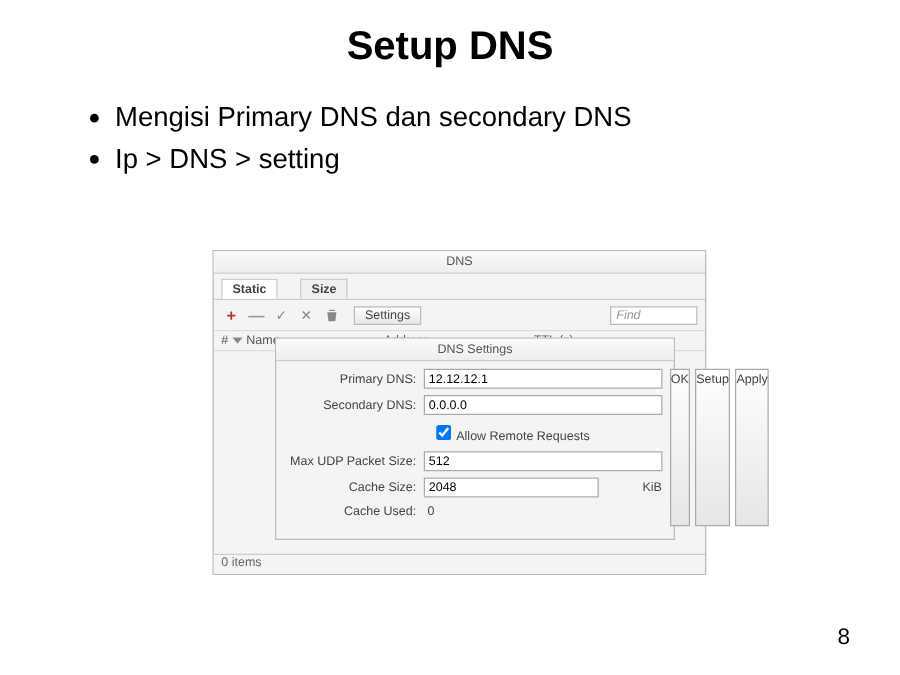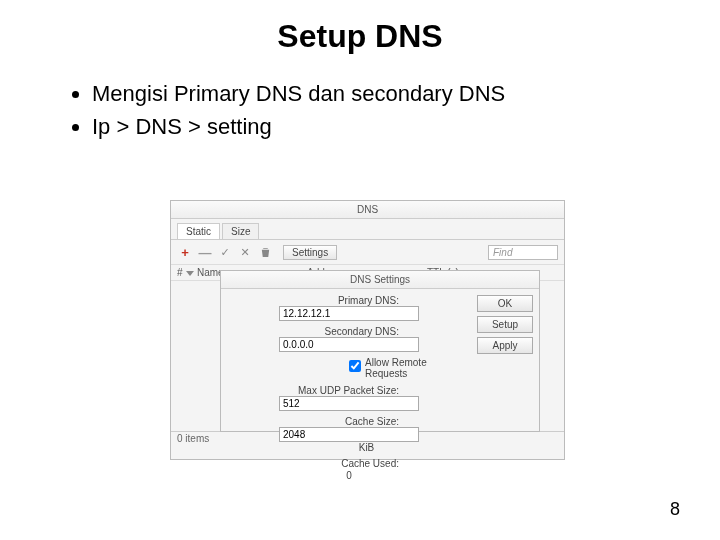--- a/index.html
+++ b/index.html
@@ -61,21 +61,22 @@
   .tabs {
     display: flex; gap: 0; padding: 4px 6px 0 6px;
     border-bottom: 1px solid #ccc;
   }
   .tab {
     padding: 2px 8px;
     border: 1px solid #ccc;
     border-bottom: none;
     background: #f0f0f0;
     font-size: 10px;
-    margin-right: 2px;
+    margin-right: 18px;
+    font-weight: bold;
   }
   .tab.active { background: #fff; }
   .toolbar {
     display: flex; align-items: center; gap: 4px;
     padding: 4px 6px;
     border-bottom: 1px solid #ddd;
   }
   .tbtn {
     width: 16px; height: 16px;
     display: flex; align-items: center; justify-content: center;
@@ -108,62 +109,62 @@
     display: flex; font-size: 10px; color: #555;
     border-bottom: 1px solid #ddd;
     padding: 2px 6px;
   }
   .lh-num { width: 20px; }
   .lh-name { width: 110px; }
   .lh-addr { width: 120px; }
   .lh-ttl { flex: 1; }
   .statusbar {
     position: absolute;
-    bottom: 12px; left: 0; right: 0;
+    bottom: 0; left: 0; right: 0;
     height: 16px;
     border-top: 1px solid #ccc;
     padding: 1px 6px;
     font-size: 10px;
     color: #666;
     background: #f4f4f4;
   }
 
   
   .win.dlg {
     left: 50px; top: 70px; width: 320px; height: 162px;
     background: #f4f4f4;
   }
   .dlg-body {
     display: flex;
     padding: 6px;
     gap: 6px;
   }
   .dlg-left { flex: 1; }
-  .dlg-right { width: 56px; display: flex; flex-direction: column; gap: 4px; }
-  .row { display: flex; align-items: center; margin-bottom: 5px; flex-direction: column; }
+  .dlg-right { width: 56px; display: flex; flex-direction: row; gap: 4px; }
+  .row { display: flex; align-items: center; margin-bottom: 5px; }
   .row label {
     width: 112px;
     text-align: right;
     padding-right: 6px;
     font-size: 10px;
     color: #444;
   }
   .row input[type="text"] {
     flex: 1;
     border: 1px solid #aaa;
     padding: 1px 3px;
     font-size: 10px;
     background: #fff;
     height: 16px;
   }
   .row .unit { margin-left: 4px; font-size: 10px; padding-left: 31px; }
   .row.ro .val {
     flex: 1; font-size: 10px; padding: 1px 3px;
   }
-  .chkrow { display: flex; align-items: flex-start; margin: 4px 0 6px 0; padding-left: 118px; }
+  .chkrow { display: flex; align-items: flex-end; margin: 4px 0 6px 0; padding-left: 118px; }
   .chkrow input { margin-right: 4px; width:12px; height:12px; }
   .chkrow span { font-size: 10px; }
   .dlg-btn {
     border: 1px solid #aaa;
     background: linear-gradient(#fefefe,#e6e6e6);
     font-size: 10px;
     padding: 2px 0;
     text-align: center;
   }
   .triangle {

